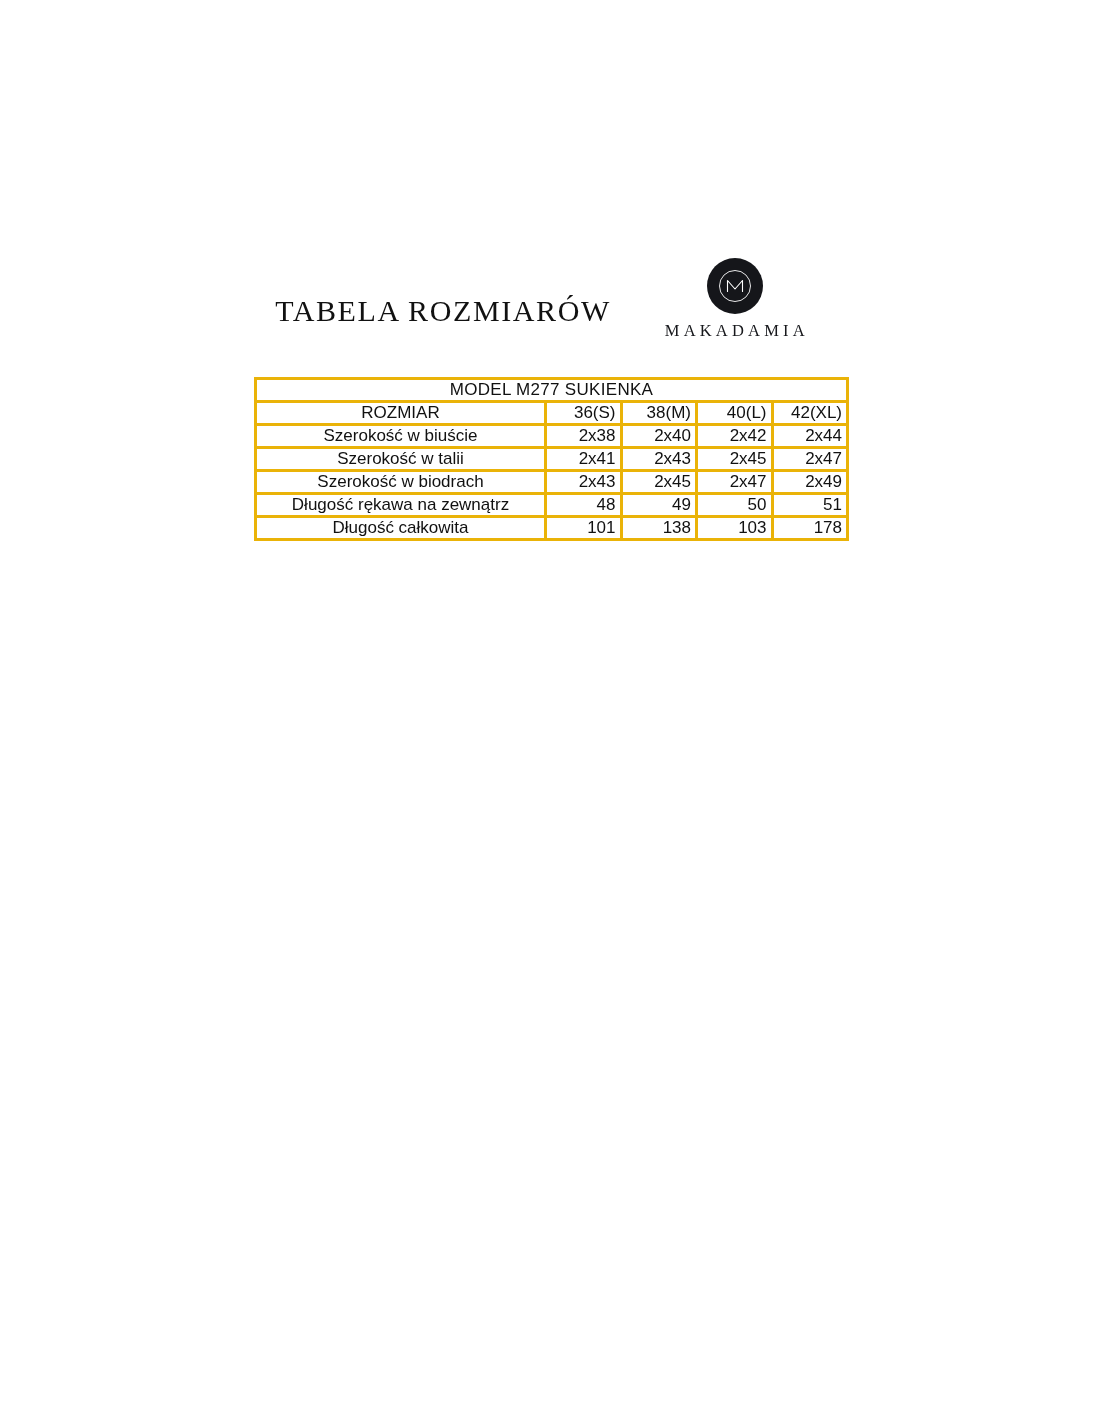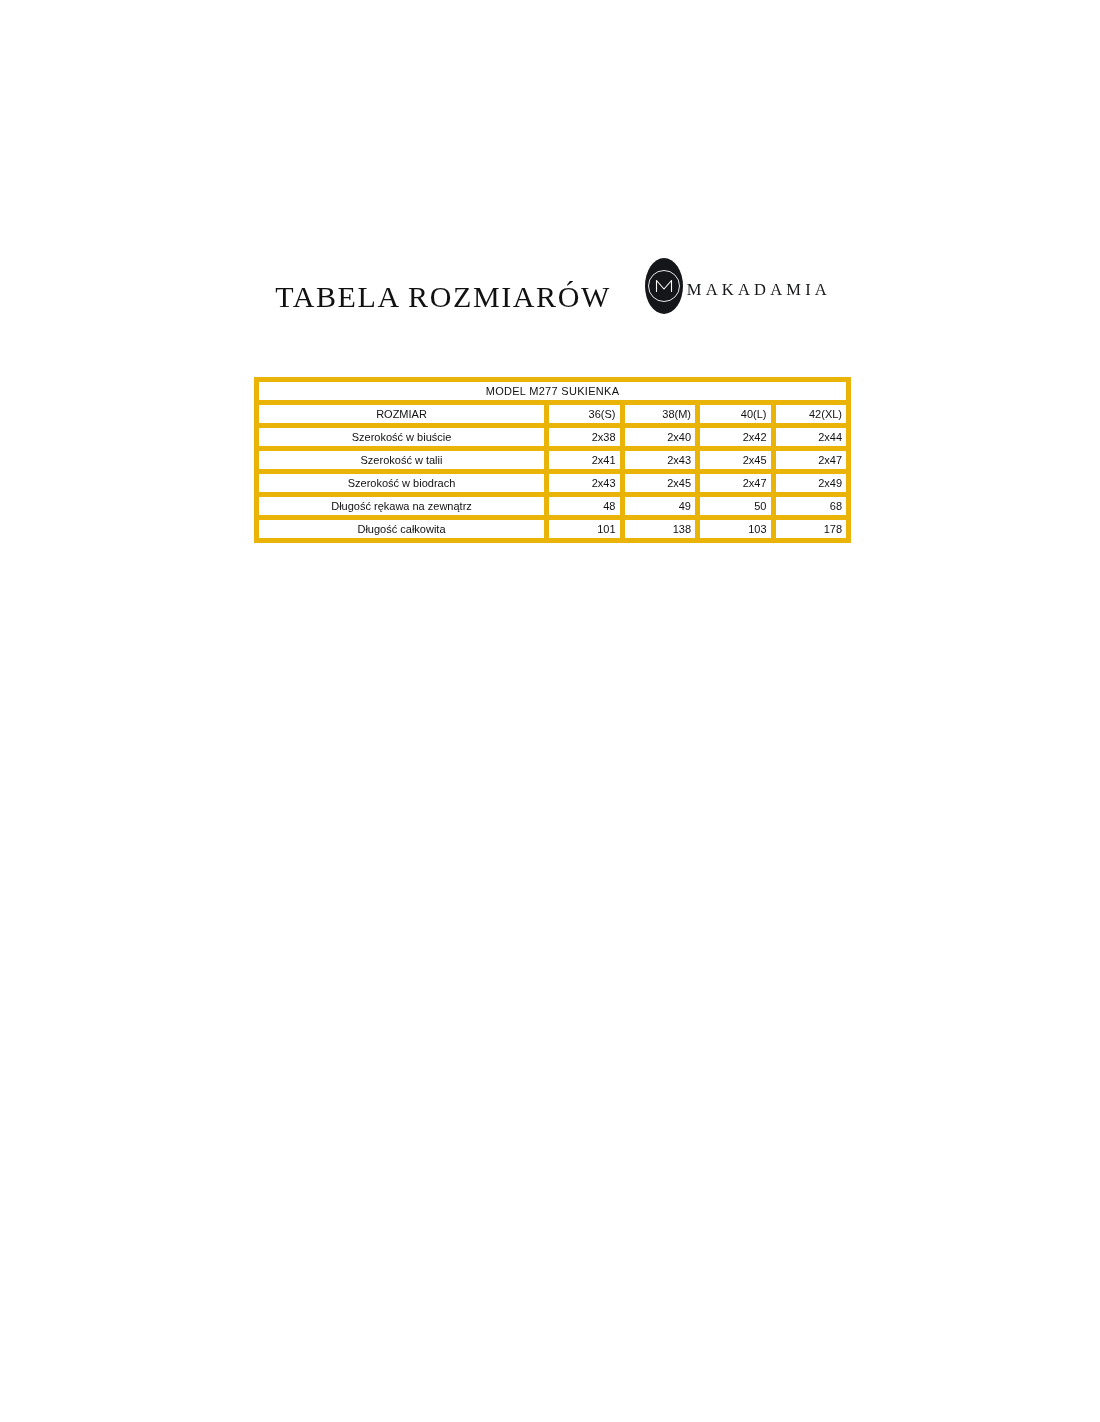--- a/index.html
+++ b/index.html
@@ -32,21 +32,21 @@
     letter-spacing: 1.6px;
     color: #111111;
     white-space: nowrap;
     margin-right: 34px;
     line-height: 1;
     padding-top: 22px;
   }
 
   .brand {
     display: flex;
-    flex-direction: row;
+    flex-direction: column;
     align-items: center;
     width: 180px;
   }
   .brand-mark {
     width: 56px;
     height: 56px;
     border-radius: 50%;
     background: #15161a;
     display: flex;
     align-items: center;
@@ -69,22 +69,22 @@
     left: 254px;
     top: 377px;
     width: 592px;
   }
   table.size-table {
     border-collapse: collapse;
     width: 100%;
     table-layout: fixed;
   }
   table.size-table td {
-    border: 5px solid #eab308;
-    font-size: 11px;
+    border: 3px solid #eab308;
+    font-size: 17px;
     height: 18px;
     padding: 0 4px;
     color: #111111;
   }
   td.title-cell {
     text-align: center;
     font-size: 15px;
     height: 22px;
     letter-spacing: 0.3px;
   }
@@ -155,21 +155,21 @@
         <td class="value-cell">2x43</td>
         <td class="value-cell">2x45</td>
         <td class="value-cell">2x47</td>
         <td class="value-cell">2x49</td>
       </tr>
       <tr>
         <td class="label-cell">Długość rękawa na zewnątrz</td>
         <td class="value-cell">48</td>
         <td class="value-cell">49</td>
         <td class="value-cell">50</td>
-        <td class="value-cell">68</td>
+        <td class="value-cell">51</td>
       </tr>
       <tr>
         <td class="label-cell">Długość całkowita</td>
         <td class="value-cell">101</td>
         <td class="value-cell">138</td>
         <td class="value-cell">103</td>
         <td class="value-cell">178</td>
       </tr>
     </tbody>
   </table>

